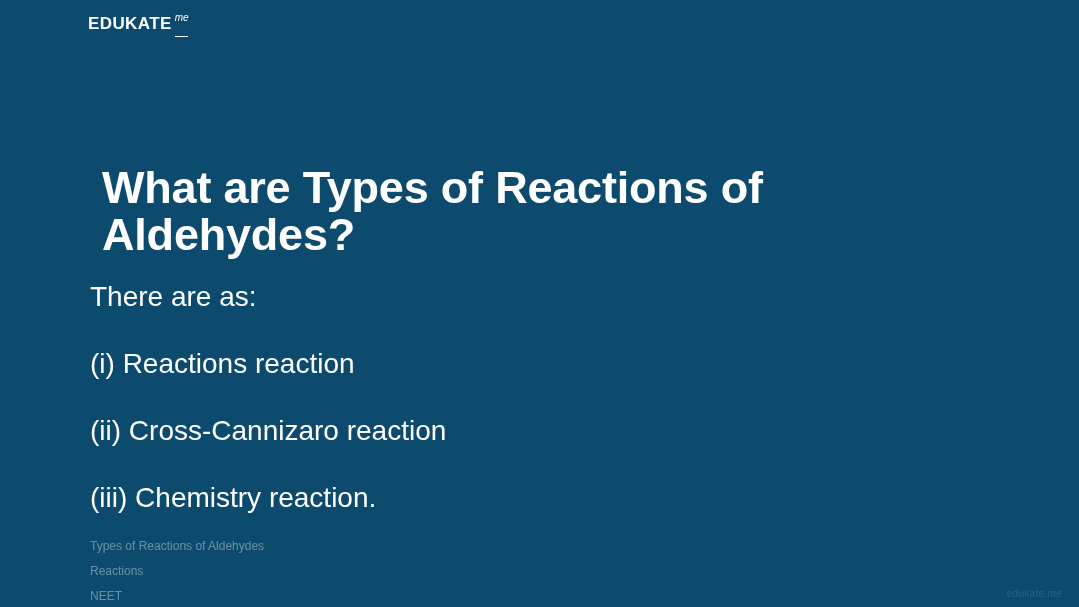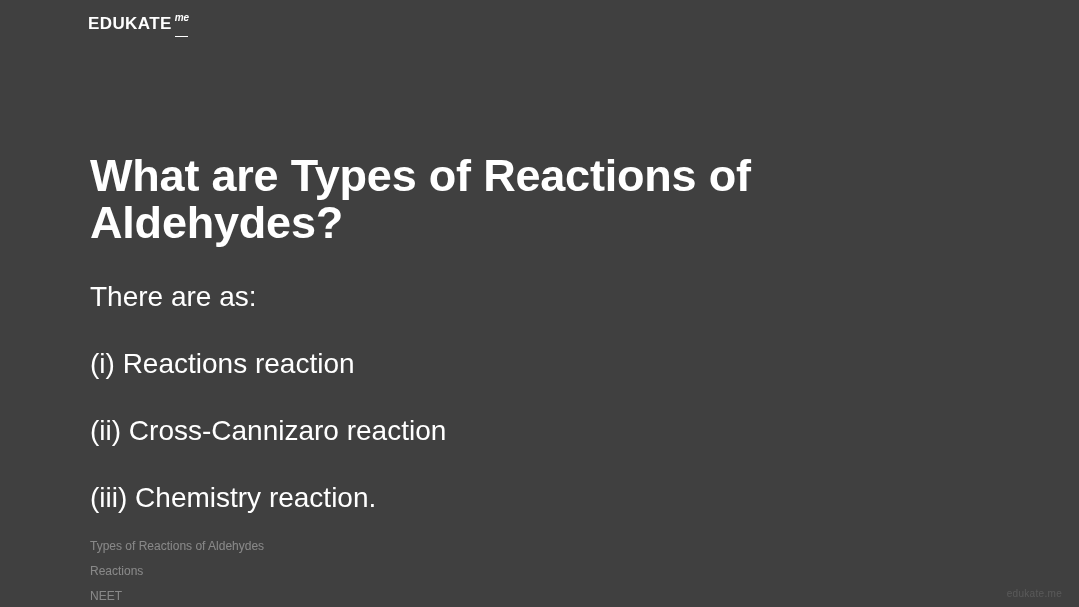--- a/index.html
+++ b/index.html
@@ -12,21 +12,21 @@
     height: 607px;
     overflow: hidden;
     font-family: "Liberation Sans", sans-serif;
     -webkit-font-smoothing: antialiased;
   }
 
   .slide {
     position: relative;
     width: 1079px;
     height: 607px;
-    background: #404040;
+    background: #0c4a6e;
     overflow: hidden;
   }
 
   
   .brand {
     position: absolute;
     left: 88px;
     top: 15px;
     display: flex;
     align-items: flex-start;
@@ -40,42 +40,42 @@
     color: #ffffff;
     line-height: 1;
   }
   .brand-sup {
     position: relative;
     display: inline-block;
     margin-left: 3px;
     margin-top: -2px;
     font-size: 10px;
     font-style: italic;
-    font-weight: bold;
+    font-weight: normal;
     color: #ffffff;
     line-height: 1;
     padding-bottom: 14px;
   }
   .brand-sup::after {
     content: "";
     position: absolute;
     left: 0;
     right: 1px;
     bottom: 0;
     height: 1.5px;
     background: #ffffff;
   }
 
   
   .title {
     position: absolute;
     left: 90px;
     top: 152px;
     width: 920px;
-    margin: 0;
+    margin: 12px;
     font-size: 45px;
     font-weight: bold;
     line-height: 1.05;
     color: #ffffff;
     letter-spacing: -0.2px;
   }
 
   
   .body-copy {
     position: absolute;

